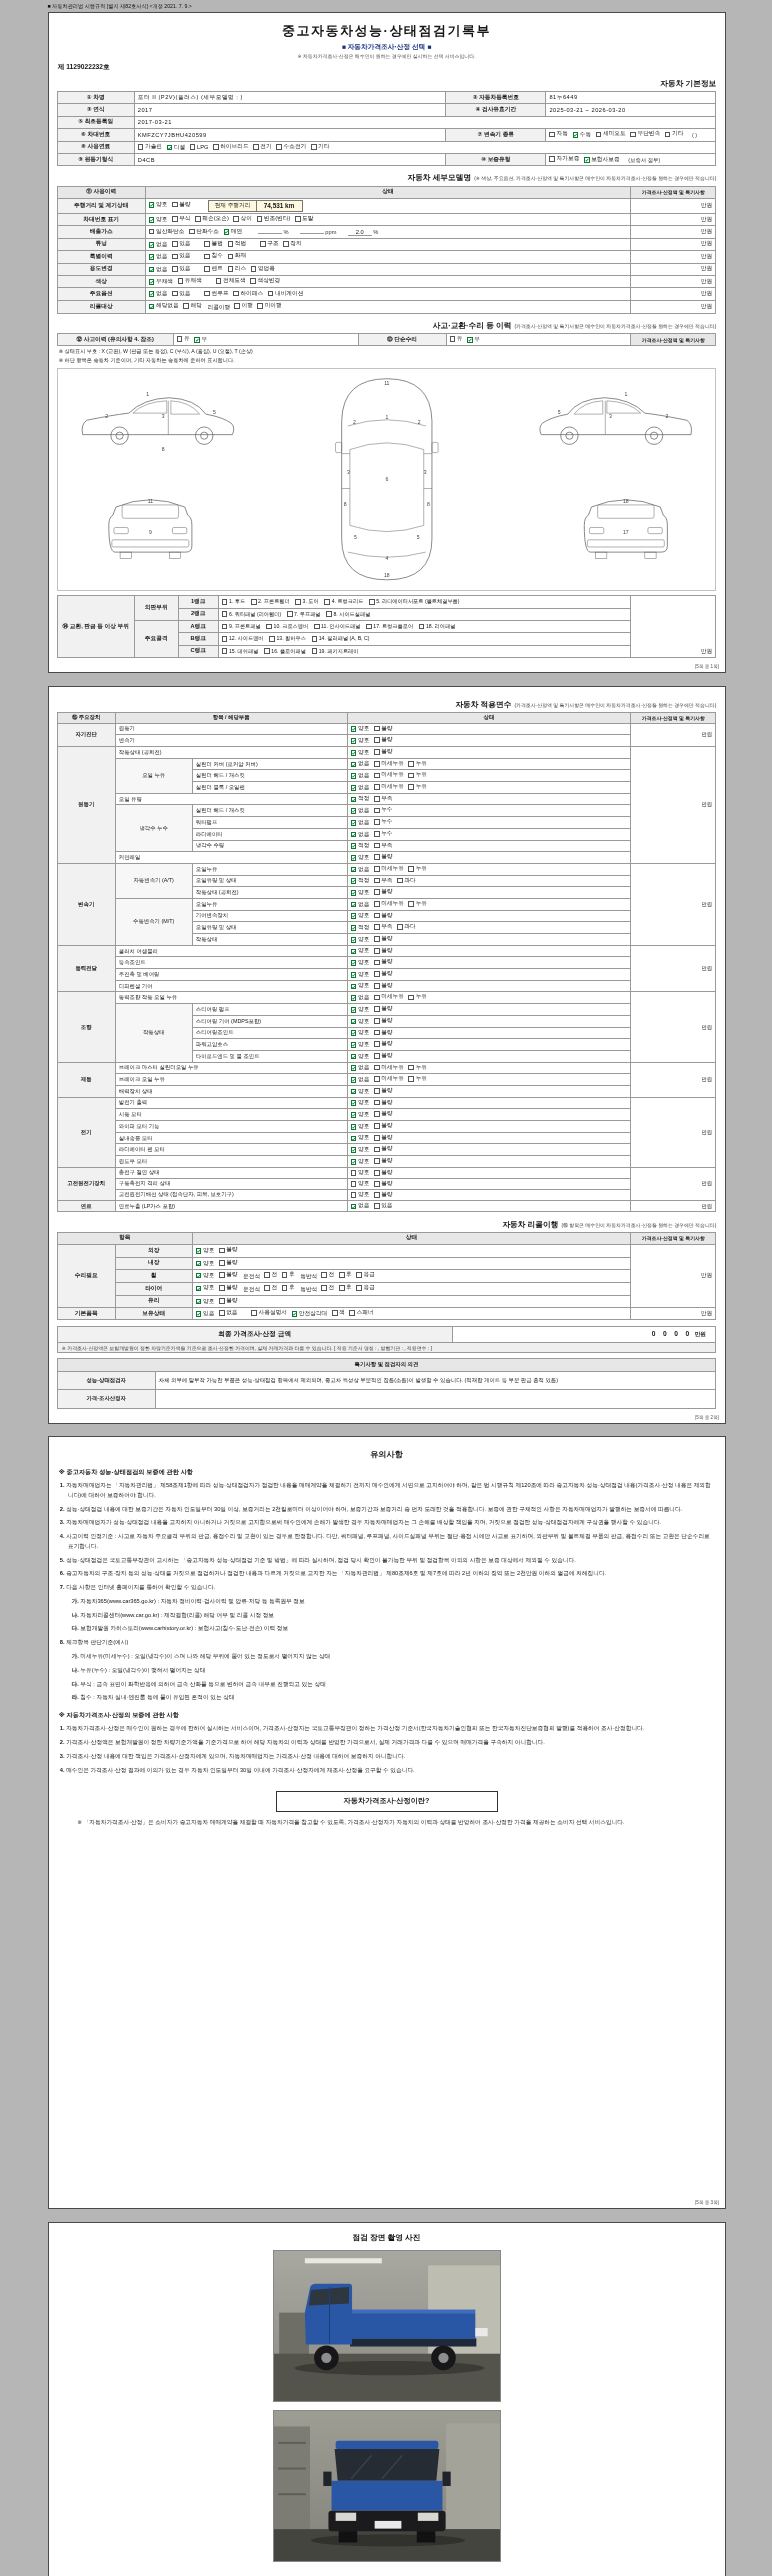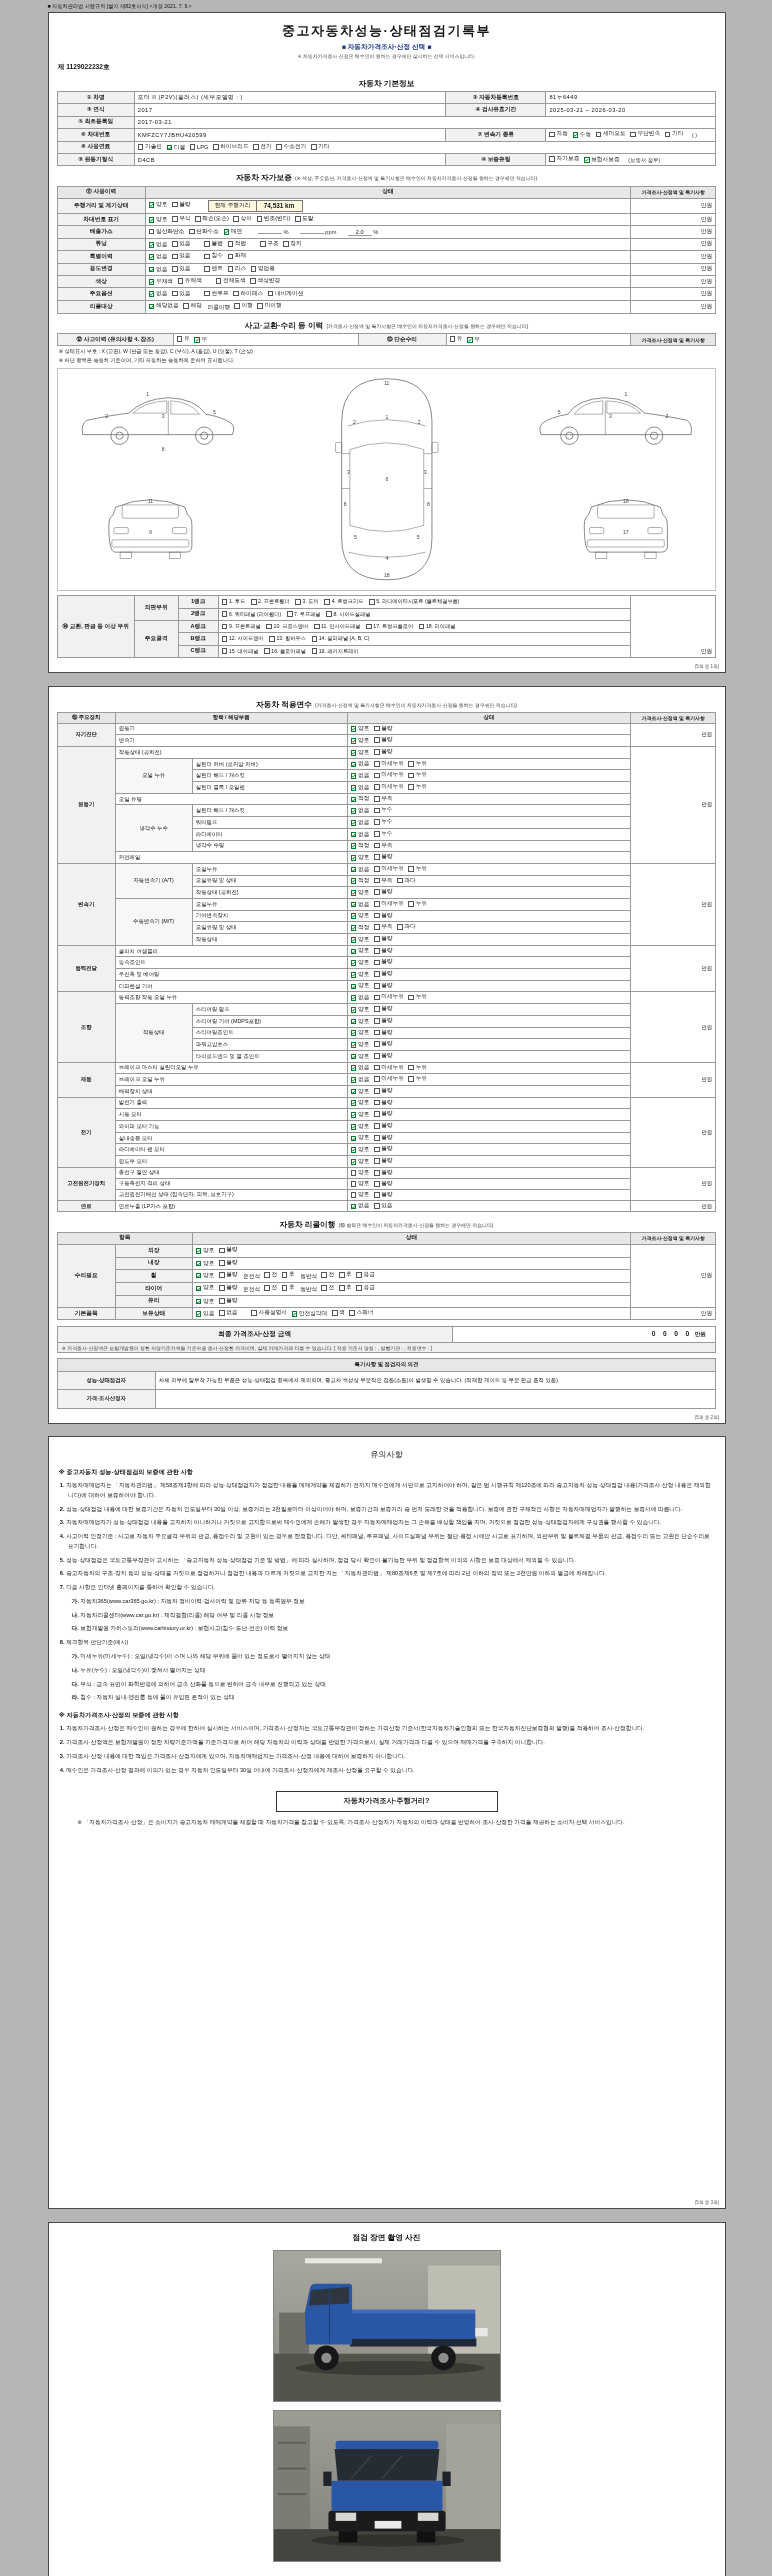--- a/index.html
+++ b/index.html
@@ -6,21 +6,21 @@
   body{margin:0;background:#b6b6b6;font-family:"Liberation Sans","DejaVu Sans",sans-serif;color:#151515;}
   .page{width:773px;margin:0 auto;padding:2.1px 0 20.6px;}
   .topnote{width:678px;margin:1px auto 2.1px;font-size:5.2px;color:#111;}
   .sheet{width:678px;margin:0 auto 12.4px;background:#fff;border:0.5px solid #4a4a4a;padding:6.2px 8.2px 14.4px;position:relative;}
   .s3{min-height:773px;}
   .s4{min-height:361px;}
   .doc-title{text-align:center;font-size:13px;font-weight:bold;letter-spacing:1.5px;margin-top:3.1px;}
   .doc-sub{text-align:center;font-size:6.7px;font-weight:bold;color:#16337f;margin-top:2.1px;}
   .doc-subnote{text-align:center;font-size:4.9px;color:#444;margin-top:1px;}
   .doc-no{font-size:6.7px;font-weight:bold;margin:4.1px 0 0 1px;}
-  .sec-title{text-align:center;font-weight:bold;font-size:7.7px;margin:7.2px 0 2.1px;}
+  .sec-title{text-align:right;font-weight:bold;font-size:7.7px;margin:7.2px 0 2.1px;}
   .sec-note{font-weight:normal;font-size:4.9px;color:#333;margin-left:3.1px;}
   table.tbl{width:100%;border-collapse:collapse;table-layout:fixed;}
   .tbl td{border:0.5px solid #9a9a9a;font-size:5.7px;padding:1px 3.1px;height:12.4px;vertical-align:middle;word-break:keep-all;}
   .tbl .hd{background:#f1f1f1;text-align:center;font-weight:bold;}
   .tbl .colhd{background:#e7e7e7;text-align:center;font-weight:bold;}
   .cbi{display:inline-flex;align-items:center;margin-right:4.6px;font-size:5.7px;white-space:nowrap;cursor:default;}
   .bx{display:inline-block;width:5.7px;height:5.7px;border:0.5px solid #555;margin-right:1.5px;font-size:5.2px;line-height:5.2px;text-align:center;color:#0b7b33;font-weight:bold;background:#fff;flex:none;}
   .bx.on{border-color:#0b7b33;}
   .price{text-align:right;color:#222;}
   .price .pv{display:inline-block;min-width:26px;}
@@ -38,21 +38,21 @@
   .diagram-wrap{margin:4.1px 0;border:0.5px solid #c2c2c2;background:#fff;}
   .diagram-wrap svg{display:block;width:100%;height:auto;}
   .dn{font-size:10px;fill:#444;text-anchor:middle;}
   .exch .cbi{font-size:5.2px;margin-right:5.7px;}
   .det td{font-size:5.4px;height:10.3px;}
   .det .sub{background:#f7f7f7;font-weight:normal;}
   .digits span{display:inline-block;width:11.3px;text-align:center;font-weight:bold;font-size:6.7px;}
   .notebar{background:#efefef;border:0.5px solid #9a9a9a;border-top:none;font-size:4.9px;color:#333;padding:1.5px 4.1px;}
   .opin td{font-size:5.4px;}
   .pagemark{position:absolute;right:5.2px;bottom:3.1px;font-size:4.6px;color:#555;}
-  .notice-title{text-align:center;font-size:8.2px;font-weight:normal;margin:5.2px 0 8.2px;}
+  .notice-title{text-align:center;font-size:8.2px;font-weight:bold;margin:5.2px 0 8.2px;}
   .nt-h{font-weight:bold;font-size:6.2px;margin:8.2px 2.1px 4.1px;}
   .nt-i{font-size:5.7px;line-height:1.7;margin:0 5.2px 4.1px 11.3px;text-indent:-8.2px;}
   .nt-i.sub{margin-left:23px;}
   .nt-box{width:222px;margin:15.5px auto 6.2px;border:0.8px solid #333;text-align:center;font-weight:bold;font-size:7.2px;padding:4.6px 0;}
   .nt-tail{font-size:5.7px;line-height:1.7;color:#222;margin:3.1px 20.6px;}
   .photo-title{text-align:center;font-weight:bold;font-size:7.7px;margin:4.1px 0 7.2px;}
   .photo{width:228px;margin:0 auto 8.2px;border:0.5px solid #888;background:#777;}
   .photo svg{display:block;width:100%;height:auto;}
 </style>
 </head>
@@ -149,21 +149,21 @@
                   <span>자가보증</span>
                 </label><label class="cbi">
                   <span class="bx on">✔</span>
                   <span>보험사보증</span>
                 </label><span class="sfx">(보증서 첨부)</span></td>
             </tr>
           </tbody>
         </table>
       </div>
 
-    <div class="sec-title"><span>자동차 자가보증</span><span class="sec-note">(※ 색상, 주요옵션, 가격조사·산정액 및 특기사항은 매수인이 자동차가격조사·산정을 원하는 경우에만 적습니다)</span></div>
+    <div class="sec-title"><span>자동차 세부모델명</span><span class="sec-note">(※ 색상, 주요옵션, 가격조사·산정액 및 특기사항은 매수인이 자동차가격조사·산정을 원하는 경우에만 적습니다)</span></div>
     <div id="overall-table">
         <table class="tbl">
           <colgroup>
             <col style="width:88px">
             <col>
             <col style="width:85px">
           </colgroup>
   <tbody>
             <tr>
               <td class="colhd">⑪ 사용이력</td>
@@ -1220,21 +1220,21 @@
         <div class="nt-i"><b>8.</b> 체크항목 판단기준(예시)</div>
         <div class="nt-i sub"><b>가.</b> 미세누유(미세누수) : 오일(냉각수)이 스며 나와 해당 부위에 묻어 있는 정도로서 떨어지지 않는 상태</div>
         <div class="nt-i sub"><b>나.</b> 누유(누수) : 오일(냉각수)이 맺혀서 떨어지는 상태</div>
         <div class="nt-i sub"><b>다.</b> 부식 : 금속 표면이 화학반응에 의하여 금속 산화물 등으로 변하여 금속 내부로 진행되고 있는 상태</div>
         <div class="nt-i sub"><b>라.</b> 침수 : 자동차 실내·엔진룸 등에 물이 유입된 흔적이 있는 상태</div>
         <div class="nt-h">※ 자동차가격조사·산정의 보증에 관한 사항</div>
         <div class="nt-i"><b>1.</b> 자동차가격조사·산정은 매수인이 원하는 경우에 한하여 실시하는 서비스이며, 가격조사·산정자는 국토교통부장관이 정하는 가격산정 기준서(한국자동차기술인협회 또는 한국자동차진단보증협회 발행)를 적용하여 조사·산정합니다.</div>
         <div class="nt-i"><b>2.</b> 가격조사·산정액은 보험개발원이 정한 차량기준가액을 기준가격으로 하여 해당 자동차의 이력과 상태를 반영한 가격으로서, 실제 거래가격과 다를 수 있으며 매매가격을 구속하지 아니합니다.</div>
         <div class="nt-i"><b>3.</b> 가격조사·산정 내용에 대한 책임은 가격조사·산정자에게 있으며, 자동차매매업자는 가격조사·산정 내용에 대하여 보증하지 아니합니다.</div>
         <div class="nt-i"><b>4.</b> 매수인은 가격조사·산정 결과에 이의가 있는 경우 자동차 인도일부터 30일 이내에 가격조사·산정자에게 재조사·산정을 요구할 수 있습니다.</div>
-        <div class="nt-box">자동차가격조사·주행거리?</div>
+        <div class="nt-box">자동차가격조사·산정이란?</div>
         <div class="nt-tail">※ 「자동차가격조사·산정」은 소비자가 중고자동차 매매계약을 체결할 때 자동차가격을 참고할 수 있도록, 가격조사·산정자가 자동차의 이력과 상태를 반영하여 조사·산정한 가격을 제공하는 소비자 선택 서비스입니다.</div>
       </div>
     <div class="pagemark">(5쪽 중 3쪽)</div>
   </div>
 
   <div class="sheet s4">
     <div class="photo-title">점검 장면 촬영 사진</div>
 
     <div class="photo">
       <svg viewBox="0 0 440 292" xmlns="http://www.w3.org/2000/svg">

